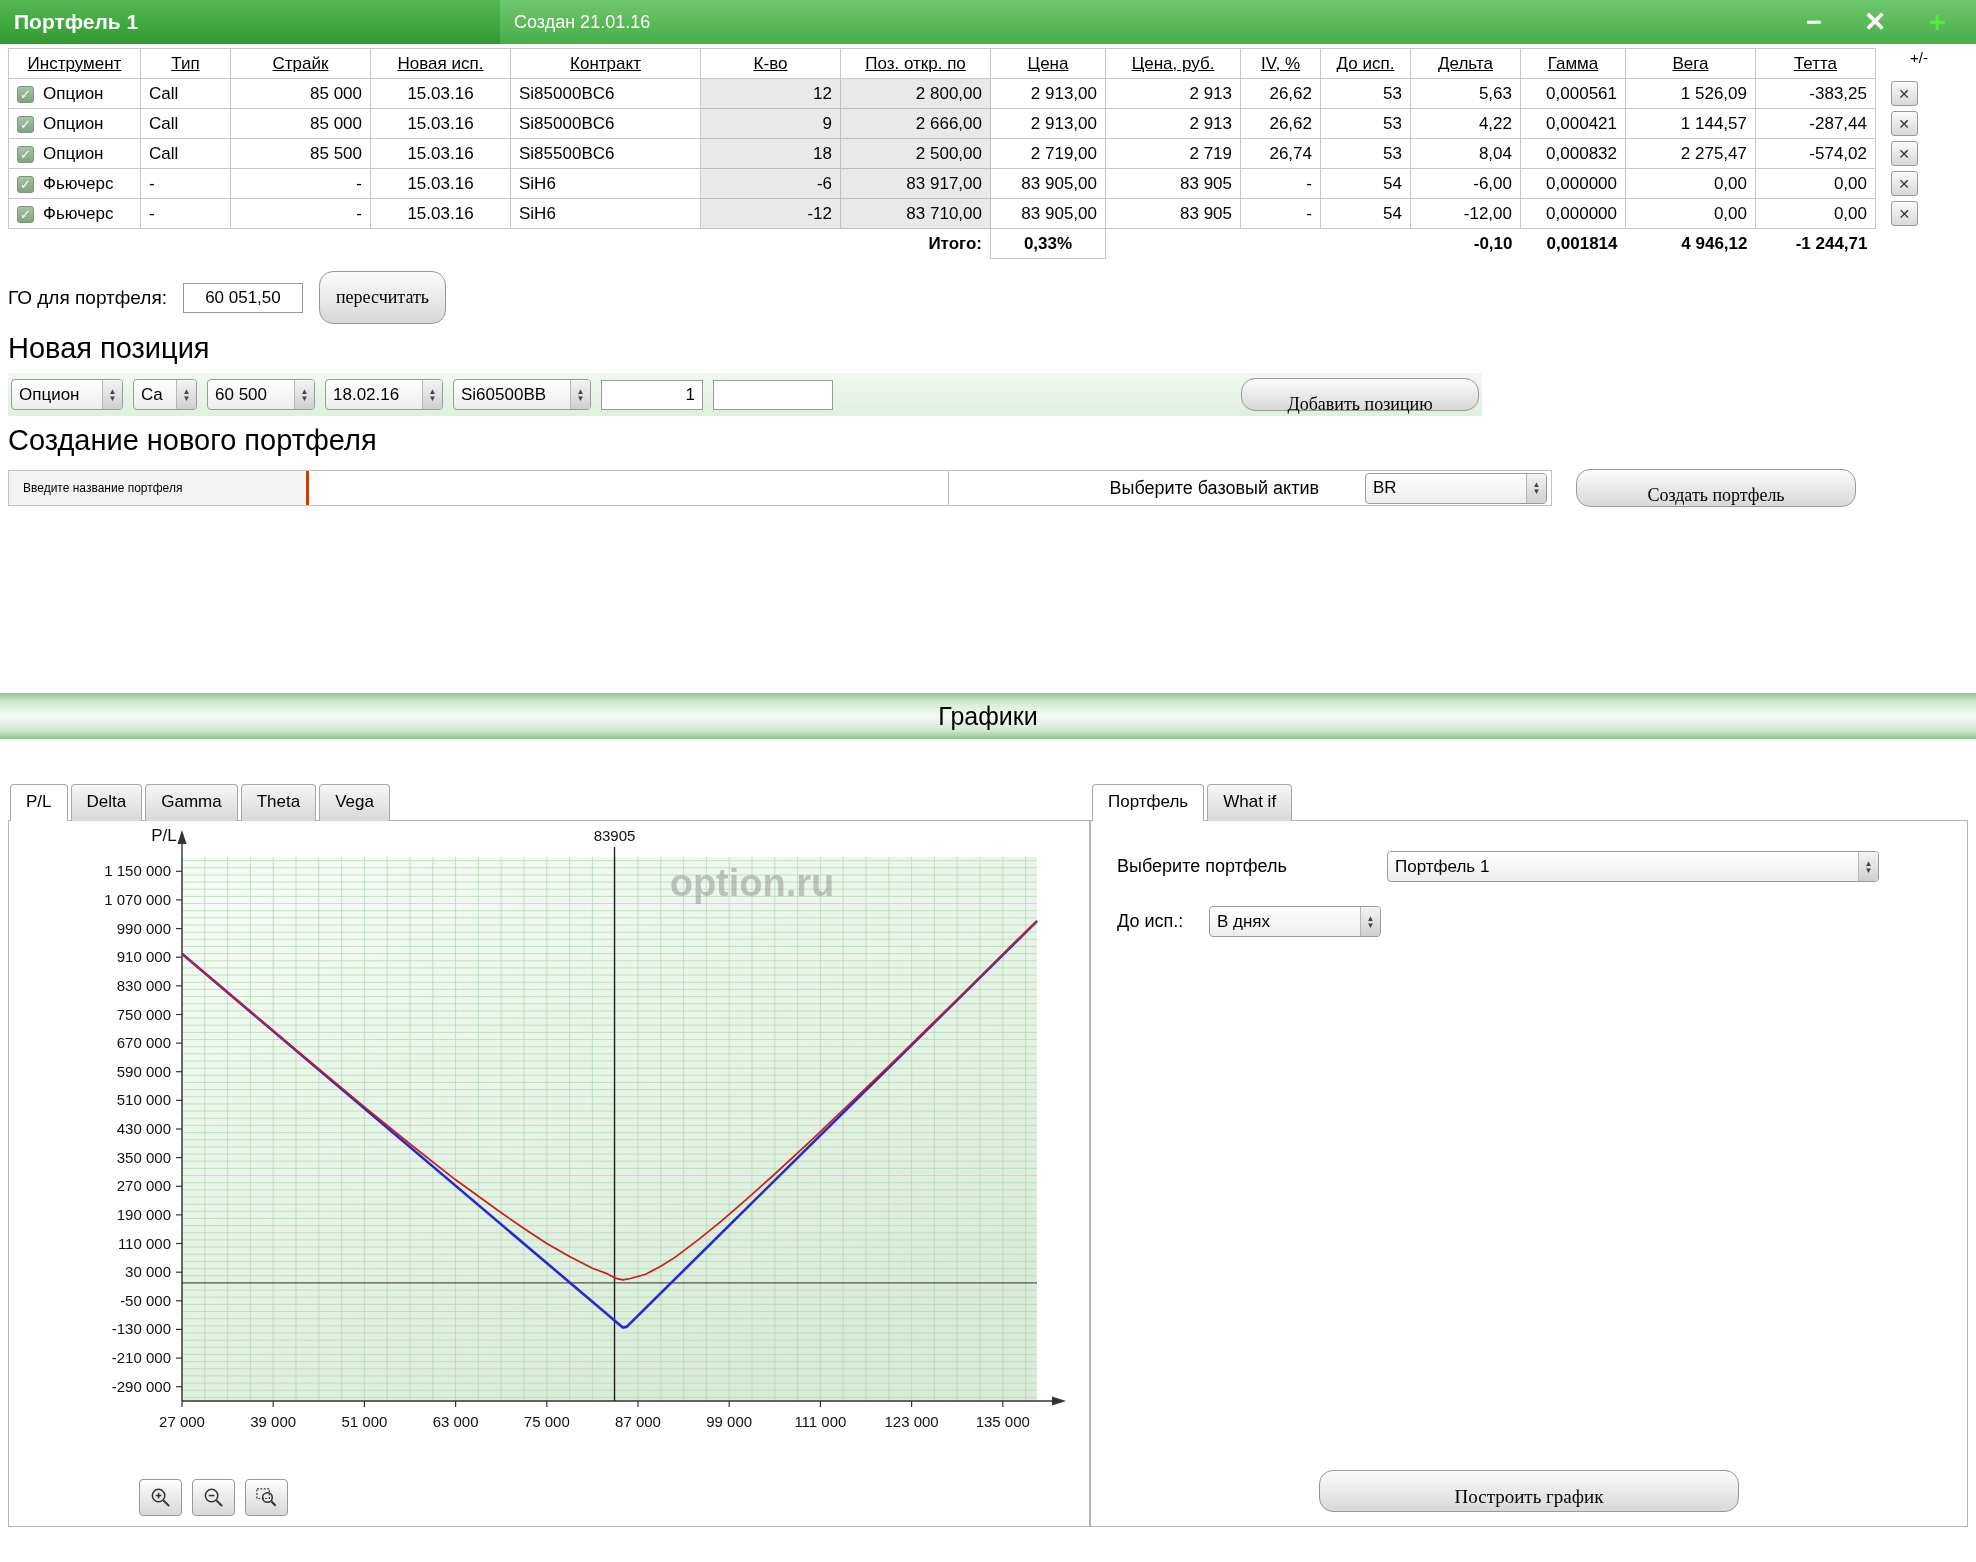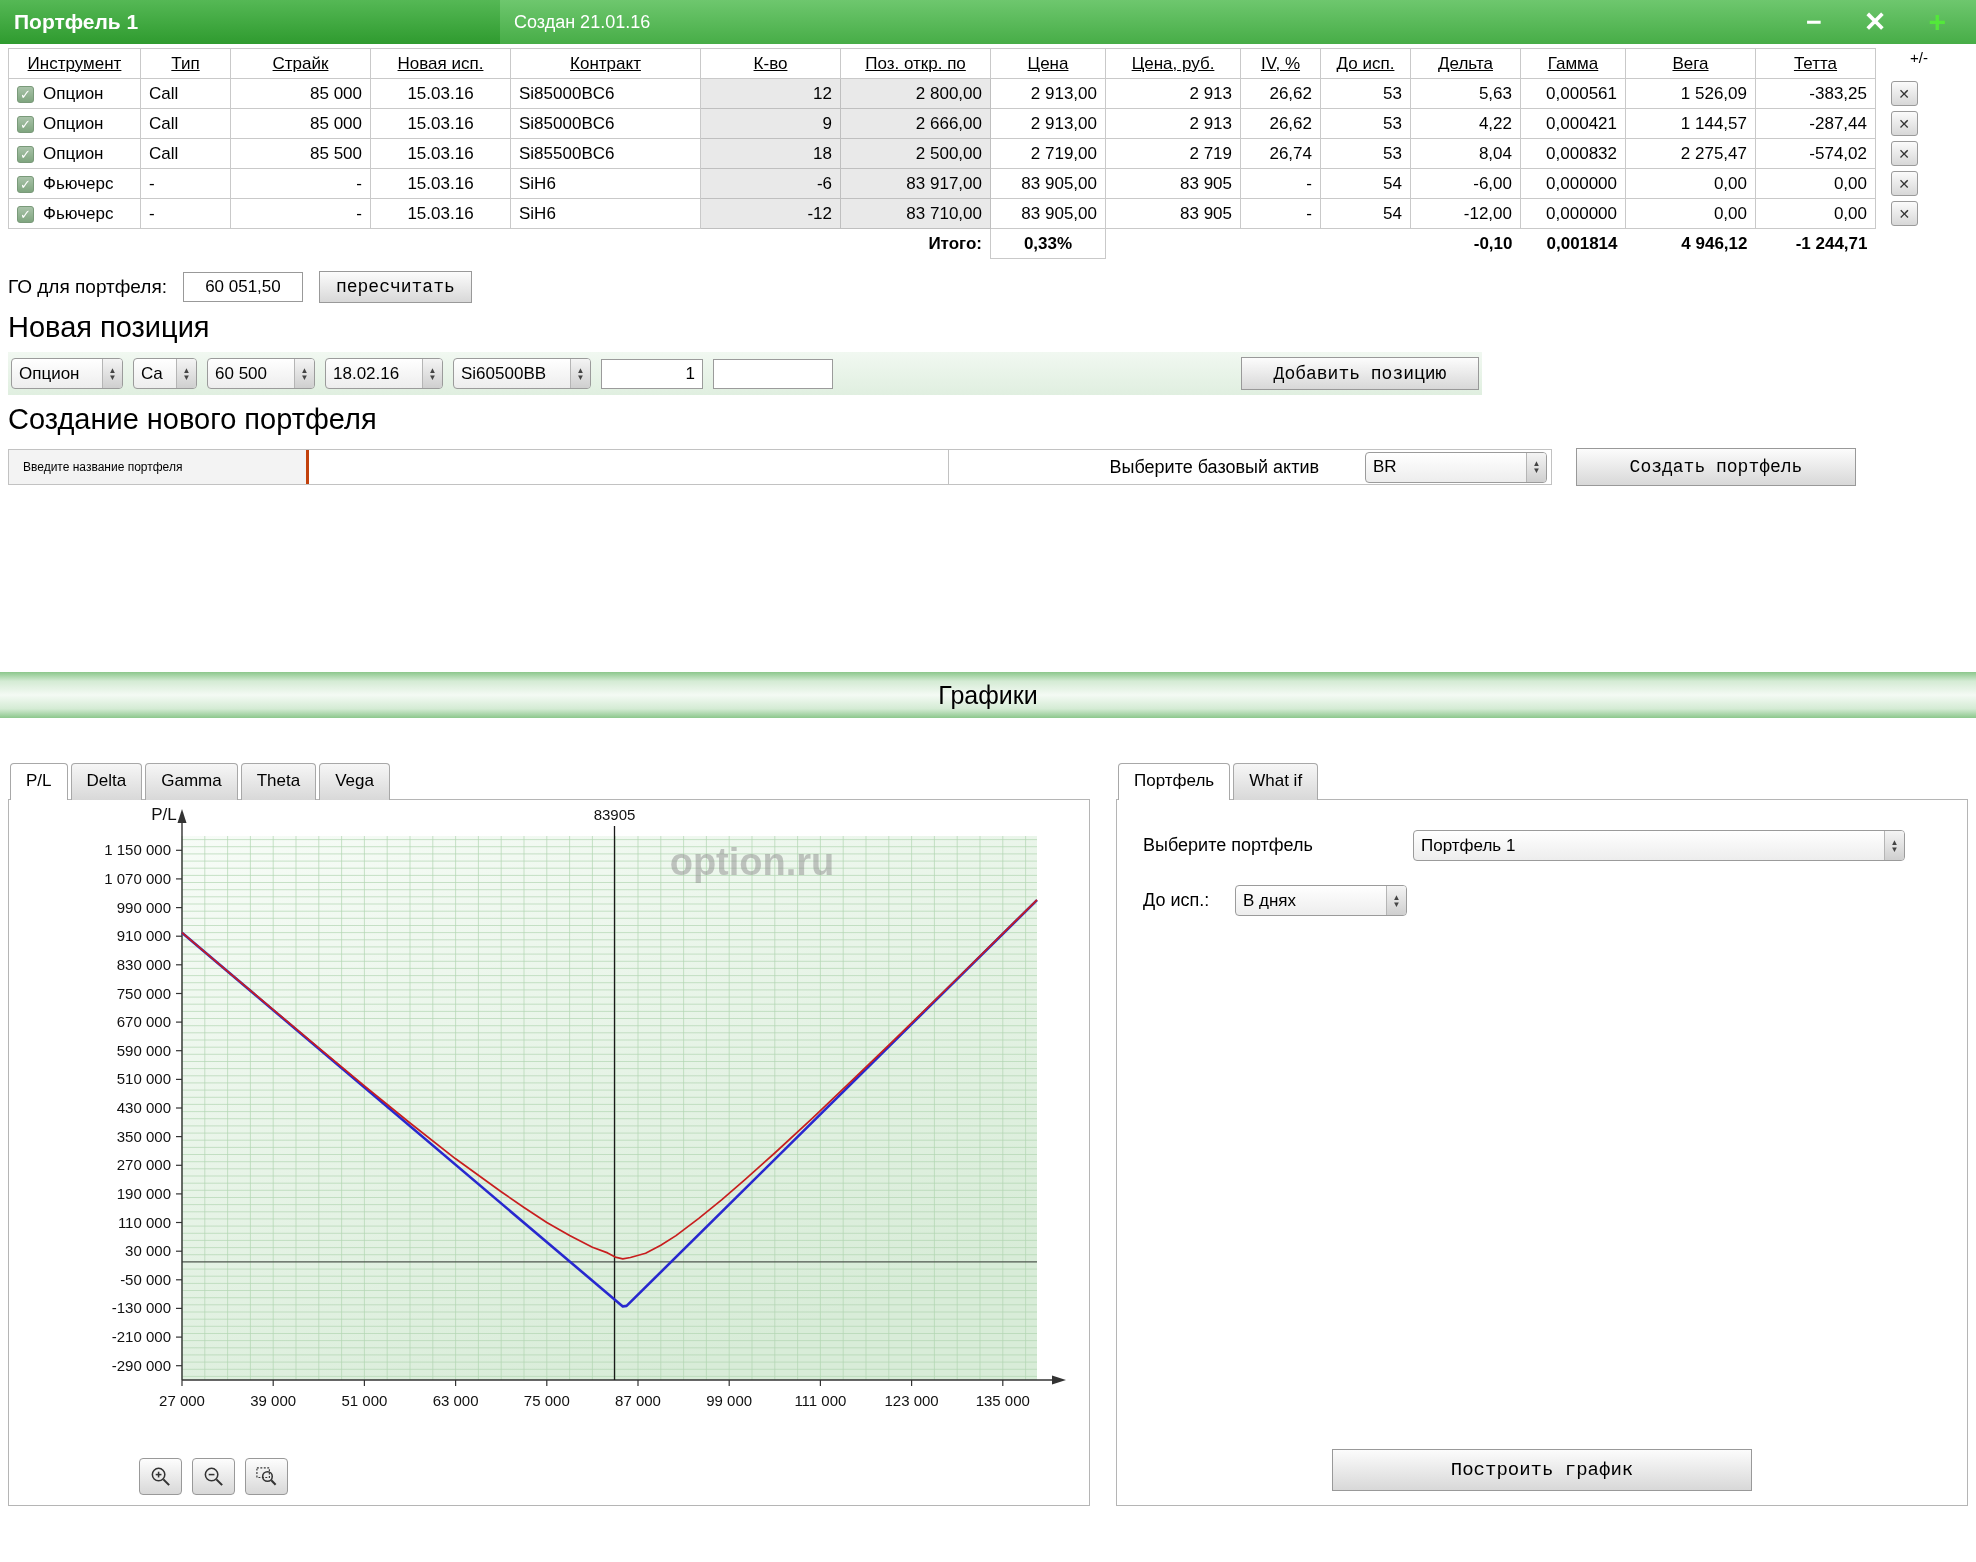--- a/index.html
+++ b/index.html
@@ -26,21 +26,21 @@
   td.xcol { border:none; text-align:center; padding:1px; }
   .cb { display:inline-block; width:17px; height:17px; margin-right:9px; background:linear-gradient(#a9c3a9,#7fa57f); border:1px solid #7a9a7a; border-radius:3px; color:#fff; font-size:13px; text-align:center; line-height:15px; vertical-align:middle; cursor:pointer; }
   .del { width:27px; height:25px; border:1px solid #9a9a9a; border-radius:3px; background:linear-gradient(#fbfbfb,#d7d7d7); font-size:14px; color:#333; cursor:pointer; padding:0; }
   tr.totals-row td { border:none; font-weight:bold; }
   td.tot { text-align:right; }
   td.tot-box { border:1px solid #c9c9c9 !important; text-align:center; }
 
   
   .go-row { display:flex; align-items:center; gap:16px; margin:10px 8px 2px 8px; font-size:19px; }
   .go-input { width:120px; height:30px; border:1px solid #999; text-align:center; font-size:17px; font-family:inherit; }
-  .btn { border:1px solid #999; border-radius:0; background:linear-gradient(#fcfcfc,#d8d8d8); font-size:18px; padding:5px 16px; cursor:pointer; font-family:Liberation Mono, monospace; }
+  .btn { border:1px solid #999; border-radius:14px; background:linear-gradient(#fcfcfc,#d8d8d8); font-size:18px; padding:15px 16px; cursor:pointer; font-family:Liberation Serif, serif; }
 
   h2.section { font-size:29px; font-weight:400; margin:8px 8px 8px 8px; }
 
   
   .newpos-row { display:flex; align-items:center; gap:10px; margin-left:8px; width:1474px; background:linear-gradient(#f1f8f1,#e0efe0); padding:5px 3px; }
   .msel { display:inline-flex; align-items:center; border:1px solid #9b9b9b; border-radius:4px; background:linear-gradient(#fff,#ededed); height:31px; font-size:17px; cursor:pointer; }
   .msel-text { padding:0 7px; overflow:hidden; white-space:nowrap; flex:1; }
   .msel-arrows { width:20px; align-self:stretch; border-left:1px solid #b5b5b5; background:linear-gradient(#f4f4f4,#cfcfcf); display:flex; flex-direction:column; align-items:center; justify-content:center; font-size:8px; line-height:7px; color:#444; border-radius:0 3px 3px 0; }
   .w-type{width:112px;} .w-call{width:64px;} .w-strike{width:108px;} .w-date{width:118px;} .w-contract{width:138px;}
   .tinput { height:30px; border:1px solid #9b9b9b; font-size:17px; padding:0 7px; font-family:inherit; }
@@ -57,21 +57,21 @@
   .np-asset-label { display:flex; align-items:center; padding:0 14px; font-size:18px; }
   .asset-select { width:182px; align-self:center; margin-right:4px;margin-left:32px; }
   .create-btn { margin-left:24px; width:280px; height:38px; }
 
   
   .charts-band { margin-top:186px; height:46px;
     background:linear-gradient(#8cc78c 0%,#d4ebd4 20%,#f4faf4 50%,#d4ebd4 80%,#8cc78c 100%);
     display:flex; align-items:center; justify-content:center; font-size:25px; }
 
   
-  .panels { display:flex; gap:26px; margin:44px 8px 0 8px; align-items:stretch; }
+  .panels { display:flex; margin:44px 8px 0 8px; align-items:stretch; }
   .panel-wrap { display:flex; flex-direction:column; }
   .tabs { display:flex; gap:3px; padding-left:2px; }
   .tab { border:1px solid #a8a8a8; border-bottom:none; border-radius:4px 4px 0 0; background:linear-gradient(#f6f6f6,#d8d8d8); padding:7px 15px; font-size:17px; cursor:pointer; position:relative; top:1px; }
   .tab.active { background:#fff; z-index:2; padding-bottom:9px; }
   .panel { border:1px solid #b5b5b5; background:#fff; }
   .chart-panel { width:1082px; padding:6px 4px 10px 8px; }
   .rp-wrap { flex:1; }
   .right-panel { flex:1; display:flex; flex-direction:column; padding:30px 26px 14px 26px; }
   .rp-row { display:flex; align-items:center; margin-bottom:24px; }
   .rp-label { font-size:18px; }

